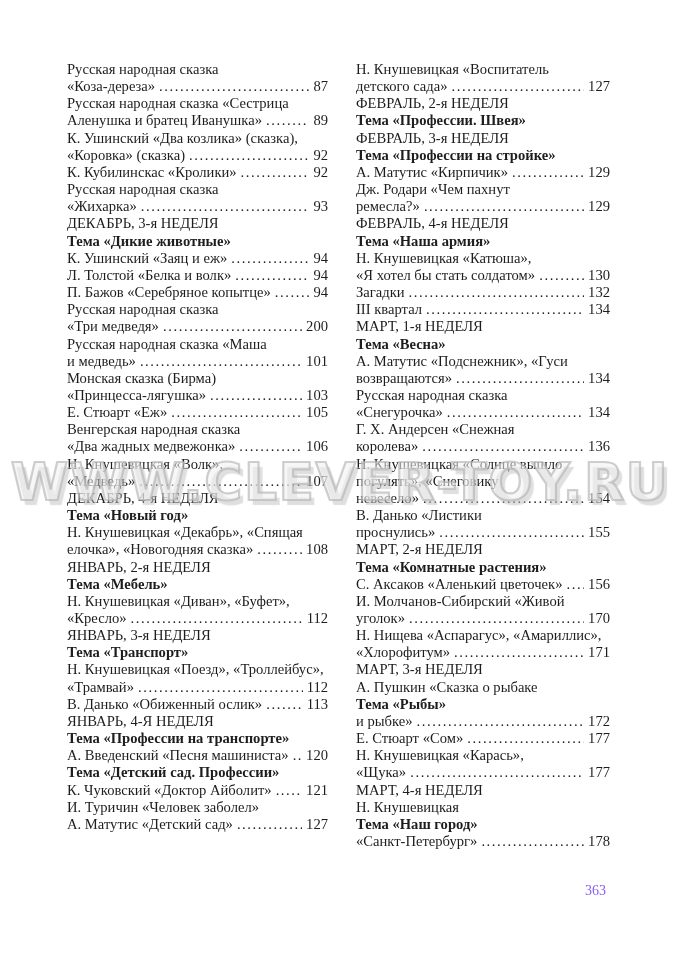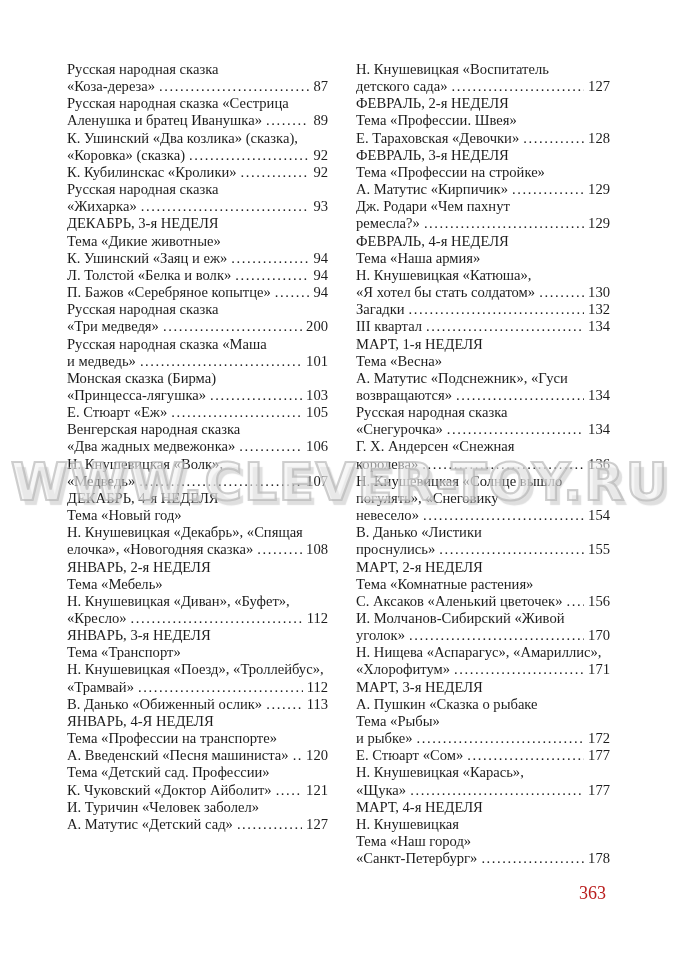--- a/index.html
+++ b/index.html
@@ -4,41 +4,41 @@
 <style>
   html, body { margin:0; padding:0; background:#ffffff; }
   .page {
     position:relative; width:680px; height:960px; background:#ffffff;
     font-family:"Liberation Serif", serif; color:#1d1d1d; overflow:hidden;
   }
   .col { position:absolute; top:61px; font-size:14.6px; line-height:17.15px; }
   .col-left  { left:67px;  width:261px; }
   .col-right { left:356px; width:254px; }
   .line { display:flex; align-items:baseline; white-space:nowrap; overflow:hidden; }
-  .line.bold { font-weight:normal; }
+  .line.bold { font-weight:bold; }
   .txt { flex:0 0 auto; }
   .fill { flex:1 1 auto; overflow:hidden; margin:0 4px 0 4px; min-width:6px; }
   .fill::before {
     content:"....................................................................................";
     letter-spacing:1.6px; color:#1d1d1d;
   }
   .pg { flex:0 0 auto; }
   .watermark {
     position:absolute; left:0; top:446px; width:680px; height:72px;
     line-height:72px; text-align:center; white-space:nowrap;
     font-family:"DejaVu Sans", sans-serif; font-weight:700;
     font-size:52px; letter-spacing:1.5px;
     color:rgba(240,240,240,0.55);
     -webkit-text-stroke:2.2px rgba(178,178,178,0.62);
     text-shadow:4px 5px 1px rgba(192,192,192,0.5);
     z-index:3; pointer-events:none;
   }
   .pagenum {
     position:absolute; left:352px; top:883px; width:254px;
-    text-align:right; font-size:18px; color:#b91c1c;
+    text-align:right; font-size:14px; color:#8b5cf6;
   }
 </style>
 </head>
 <body>
 
 <div class="page">
   <div class="watermark">WWW.CLEVER-TOY.RU</div>
   <div class="col col-left" id="col-left">
       <div class="line">
         <span class="txt">Русская народная сказка</span>
@@ -227,25 +227,20 @@
         <span class="fill"></span>
         <span class="pg">127</span>
       </div>
       <div class="line">
         <span class="txt">ФЕВРАЛЬ, 2-я НЕДЕЛЯ</span>
       </div>
       <div class="line bold">
         <span class="txt">Тема «Профессии. Швея»</span>
       </div>
       <div class="line">
-        <span class="txt">Е. Тараховская «Девочки»</span>
-        <span class="fill"></span>
-        <span class="pg">128</span>
-      </div>
-      <div class="line">
         <span class="txt">ФЕВРАЛЬ, 3-я НЕДЕЛЯ</span>
       </div>
       <div class="line bold">
         <span class="txt">Тема «Профессии на стройке»</span>
       </div>
       <div class="line">
         <span class="txt">А. Матутис «Кирпичик»</span>
         <span class="fill"></span>
         <span class="pg">129</span>
       </div>

